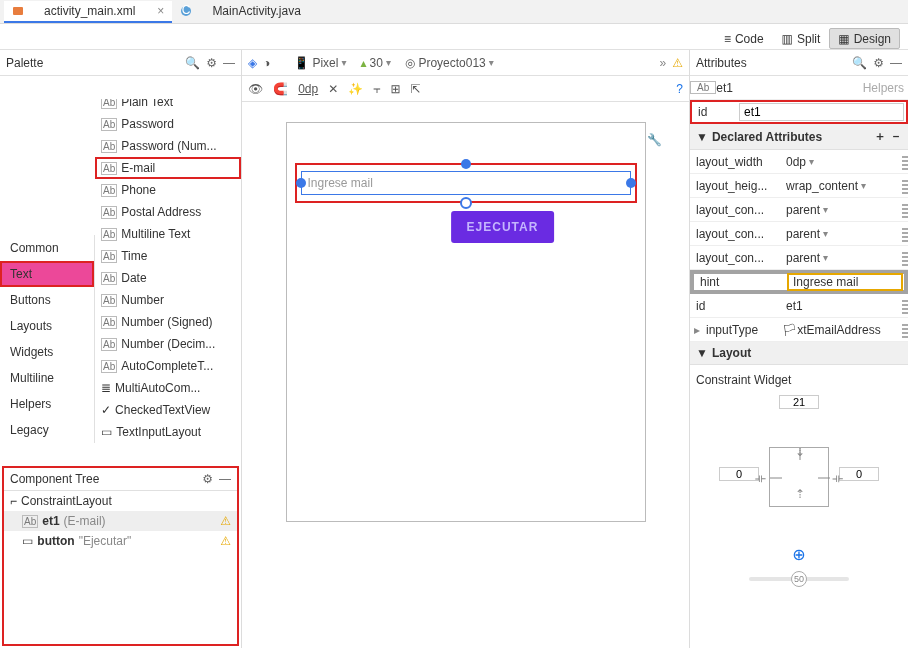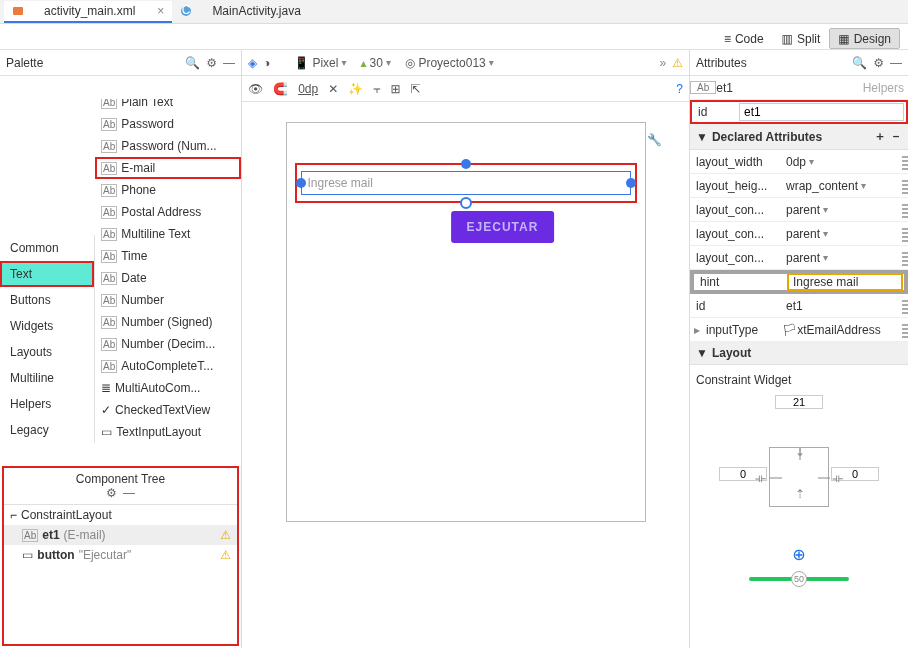--- a/index.html
+++ b/index.html
@@ -15,28 +15,28 @@
 .main { display:flex; height: calc(100% - 50px); }
 .col-left { width:242px; border-right:1px solid #dcdcdc; display:flex; flex-direction:column;gap:23px; }
 .col-mid { flex:1; display:flex; flex-direction:column; border-right:1px solid #dcdcdc; }
 .col-right { width:218px; display:flex; flex-direction:column; }
 .panel-hdr { display:flex; align-items:center; justify-content:space-between; padding:4px 6px; border-bottom:1px solid #e0e0e0; height:26px; }
 .panel-hdr .title { font-weight:400; }
 .hdr-icons { display:flex; gap:6px; color:#666; align-items:center; }
 .palette-body { display:flex; flex:1; overflow:hidden;align-items:flex-end; }
 .palette-cats { width:95px; border-right:1px solid #e0e0e0; }
 .cat { padding:6px 10px; }
-.cat.sel { background:#5eead4; border:2px solid #d22; padding:4px 8px; }
+.cat.sel { background:#ec4899; border:2px solid #d22; padding:4px 8px; }
 .palette-items { flex:1; overflow:auto; }
 .pitem-hdr { background:#e9e9e9; padding:4px 6px; display:flex; align-items:center; gap:4px; }
 .pitem { padding:4px 6px; display:flex; align-items:center; gap:4px; }
 .pitem.sel { border:2px solid #d22; background:#fff; padding:2px 4px; }
 .ab-ic { color:#7a7a7a; font-size:10px; border:1px solid #bbb; padding:0 1px; }
 .comptree { border-top:1px solid #dcdcdc; height:180px; border:2px solid #d22; margin:0 2px 2px; }
-.comptree-hdr { display:flex; justify-content:space-between; align-items:center; padding:4px 6px; border-bottom:1px solid #e0e0e0;flex-direction:column; }
+.comptree-hdr { display:flex; justify-content:space-between; align-items:center; padding:4px 6px; border-bottom:1px solid #e0e0e0; }
 .ct-row { padding:3px 6px 3px 18px; display:flex; align-items:center; gap:4px; }
 .ct-row.sel { background:#eee; }
 .warn { color:#e6a700; margin-left:auto; }
 .mid-toolbar { display:flex; align-items:center; gap:6px; padding:3px 6px; border-bottom:1px solid #e0e0e0; height:26px; color:#555; }
 .mid-toolbar2 { display:flex; align-items:center; gap:10px; padding:3px 6px; border-bottom:1px solid #e0e0e0; height:26px; color:#555; }
 .device-area { flex:1; background:#fff; position:relative; display:flex; justify-content:center; padding-top:20px; }
 .device { width:360px; height:400px; border:1px solid #bbb; background:#fff; position:relative; }
 .edittext-box { position:absolute; top:40px; left:8px; right:8px; height:40px; border:2px solid #d22; display:flex; align-items:center; }
 .et-inner { flex:1; margin:4px; border:1px solid #3b78e7; height:24px; display:flex; align-items:center; padding:0 6px; color:#9a9a9a; }
 .handle { width:10px; height:10px; background:#3b78e7; border-radius:50%; position:absolute; }
@@ -49,21 +49,21 @@
 .attr-v { flex:1; padding:0 4px; display:flex; align-items:center; overflow:hidden; white-space:nowrap; }
 .attr-row.boxed { border:2px solid #d22; }
 .attr-row.boxed2 { border:4px solid #a3a3a3; }
 .attr-v.boxed-orange { border:2px solid #e6a700; margin:1px; }
 .section-hdr { background:#f0f0f0; padding:4px 6px; font-weight:bold; display:flex; align-items:center; gap:4px; border-bottom:1px solid #e0e0e0; }
 .flagbar { width:6px; height:16px; background:repeating-linear-gradient(0deg,#aaa,#aaa 2px,#fff 2px,#fff 4px); margin-left:auto; }
 .mini-dd::after { content:"▾"; color:#888; font-size:10px; margin-left:3px; }
 .constraint-widget { padding:6px; }
 .cw-diagram { position:relative; width:160px; height:120px; margin:8px auto; }
 .cw-box { position:absolute; top:30px; left:50px; width:60px; height:60px; border:1px solid #aaa; }
-.cw-num { width:48px; border:1px solid #ccc; text-align:center; font-size:11px; }
+.cw-num { width:40px; border:1px solid #ccc; text-align:center; font-size:11px; }
 .plus-circle { color:#1a73e8; font-size:16px; text-align:center; }
 svg { display:block; }
 </style>
 </head>
 <body>
 
 <div class="tabs">
   <div class="tab active">
     <span class="tab-icon">
       <svg viewBox="0 0 12 12">
@@ -108,22 +108,22 @@
         <span>🔍</span>
         <span>⚙</span>
         <span>—</span>
       </div>
     </div>
     <div class="palette-body">
       <div class="palette-cats">
         <div class="cat">Common</div>
         <div class="cat sel">Text</div>
         <div class="cat">Buttons</div>
+        <div class="cat">Layouts</div>
         <div class="cat">Widgets</div>
-        <div class="cat">Layouts</div>
         <div class="cat">Multiline</div>
         <div class="cat">Helpers</div>
         <div class="cat">Legacy</div>
       </div>
       <div class="palette-items">
         <div class="pitem-hdr">
             <span class="ab-ic">Ab</span>
             <span>TextView</span>
           </div>
         <div class="pitem">
@@ -342,19 +342,19 @@
               <text x="30" y="50" text-anchor="middle" font-size="10" fill="#888">⇡</text>
             </svg>
         </div>
         <div style="position:absolute;left:0;top:50px"><input class="cw-num mini-dd" value="0" style=""></div>
         <div style="position:absolute;right:0;top:50px"><input class="cw-num mini-dd" value="0" style=""></div>
         <div style="position:absolute;left:36px;top:54px;color:#888">⟛</div>
         <div style="position:absolute;right:36px;top:54px;color:#888">⟛</div>
       </div>
       <div class="plus-circle">⊕</div>
       <div style="text-align:center;margin-top:6px">
-        <div style="display:inline-block;width:100px;height:4px;background:#22c55e;border-radius:2px;position:relative">
+        <div style="display:inline-block;width:100px;height:4px;background:#e5e5e5;border-radius:2px;position:relative">
           <div style="position:absolute;left:50%;top:-6px;width:16px;height:16px;border:1px solid #aaa;border-radius:50%;background:#fff;margin-left:-8px;font-size:9px;line-height:14px;text-align:center;color:#888">50</div>
         </div>
       </div>
     </div>
   </div>
 </div>
 
 </body></html>

